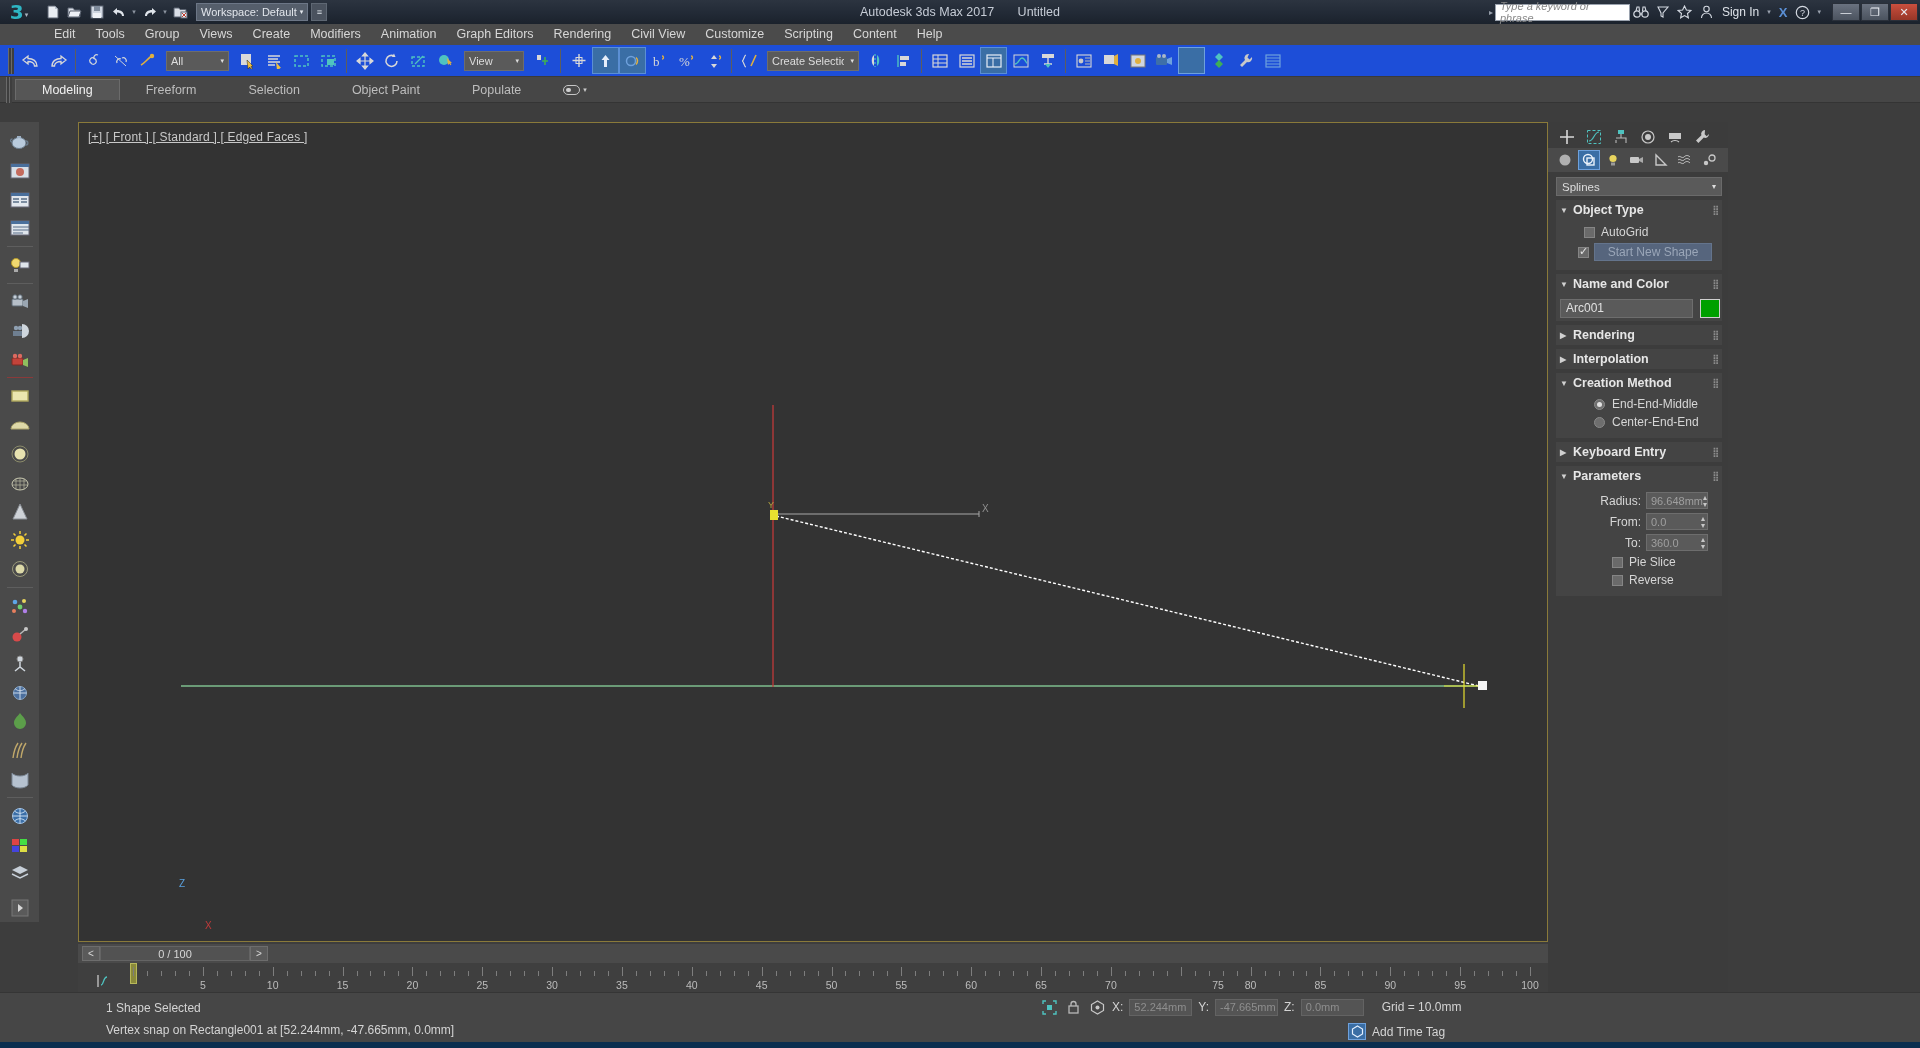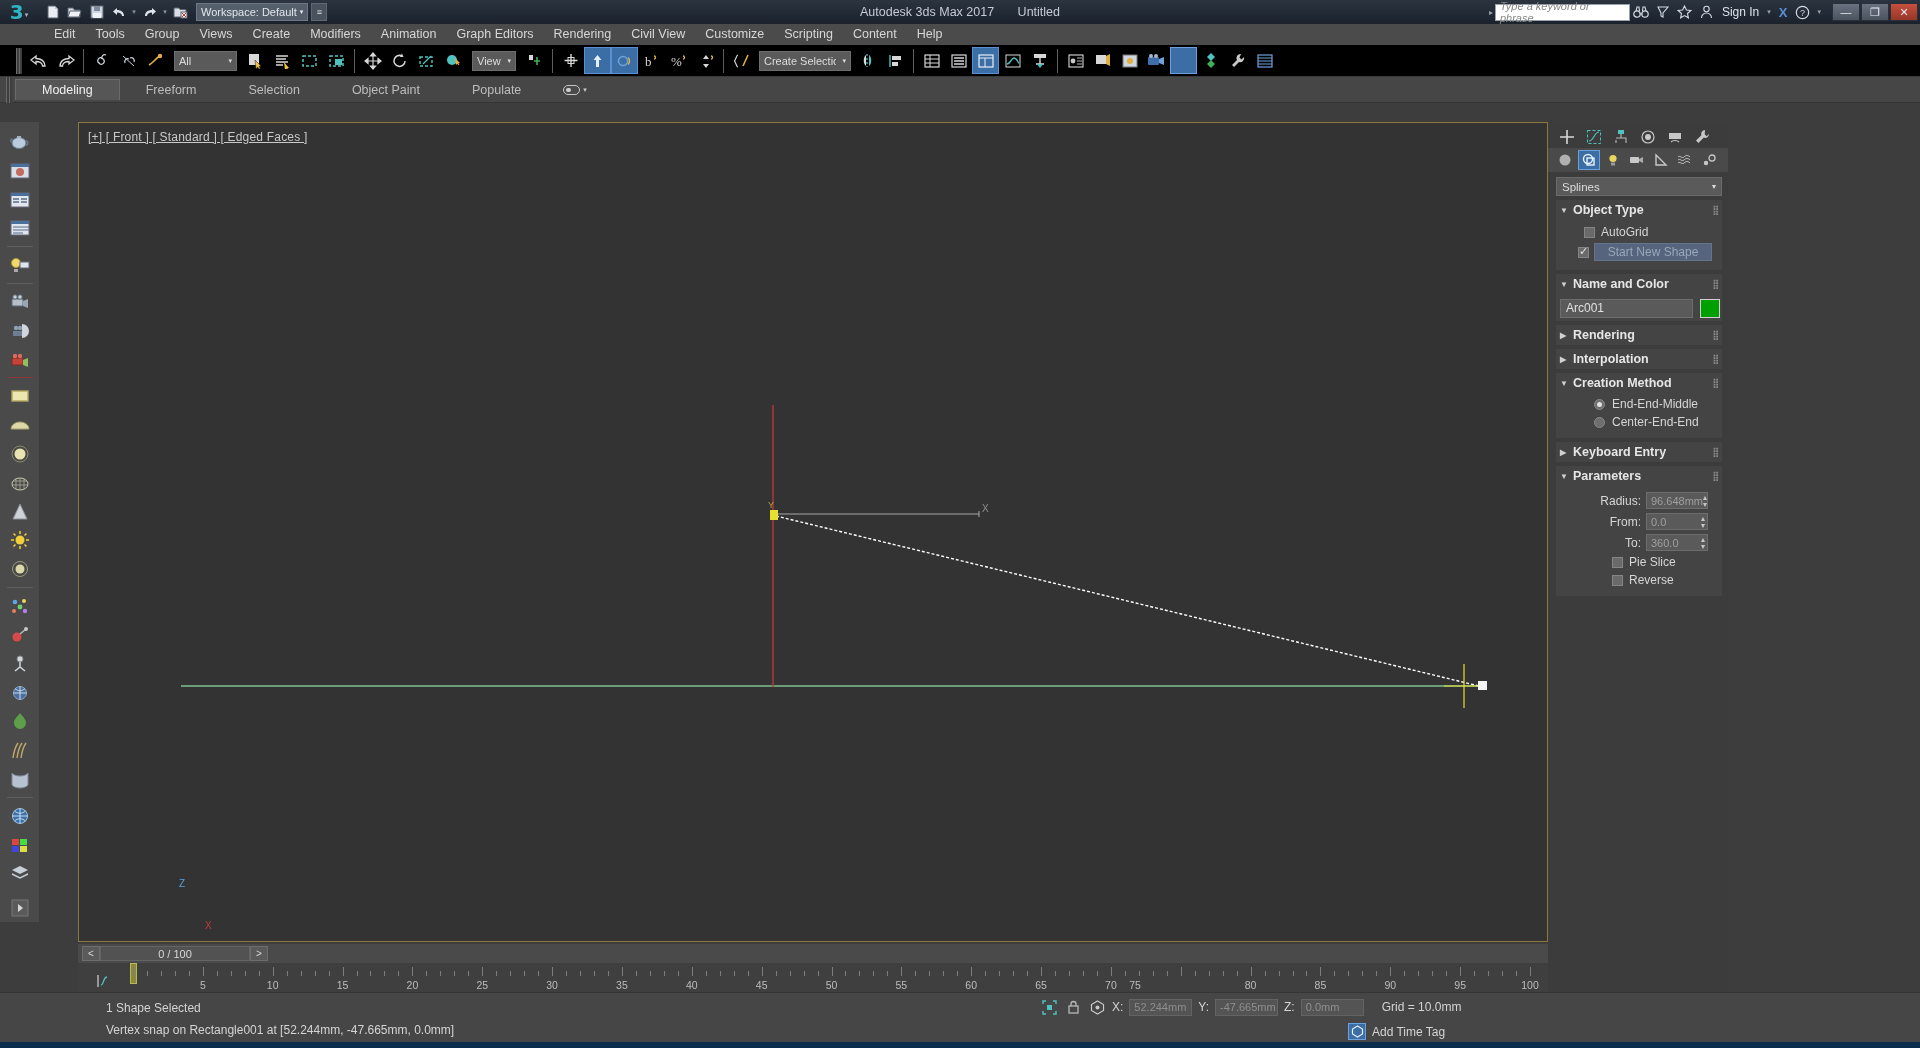--- a/index.html
+++ b/index.html
@@ -72,21 +72,21 @@
   
   .menubar {
     position: absolute; left: 0; top: 24px; width: 1920px; height: 21px;
     background: #4b4b4b; display: flex; align-items: center; padding-left: 44px;
   }
   .menu-item { padding: 2px 10px; color: #d7d7d7; font-size: 12.5px; height: 21px; line-height: 17px;}
 
   
   .maintoolbar {
     position: absolute; left: 0; top: 45px; width: 1920px; height: 32px;
-    background: #000000; display: flex; align-items: center; padding-left: 16px;
+    background: #1d4ed8; display: flex; align-items: center; padding-left: 8px;
     border-bottom: 1px solid #3a3a3a;
   }
   .grip { width: 6px; height: 26px; margin-right: 3px;
           background: repeating-linear-gradient(to right,#6a6a6a 0 1px,#3e3e3e 1px 3px); }
   .tb-btn {
     width: 27px; height: 27px; display: flex; align-items: center; justify-content: center;
     position: relative; color: #d8d8d8; font-size: 15px;
   }
   .tb-btn.active { background: #3a6ea5; border: 1px solid #5b8fd4; }
   .tb-sep { width: 1px; height: 24px; background: #3a3a3a; margin: 0 4px;
@@ -445,21 +445,21 @@
           <rect x="2" y="4" width="12" height="9" fill="none" stroke="#4fc3c0" stroke-width="1.4" stroke-dasharray="3 2"></rect>
           <path d="M5 11L13 3" stroke="#4fc3c0" stroke-width="1.3"></path>
         </svg>
     </div>
     <div class="tb-btn">
       <svg width="18" height="17" viewBox="0 0 18 17">
           <circle cx="7" cy="8" r="5" fill="#4fc3c0"></circle>
           <path d="M10 6l5 5-1.6.2 1 1.5-1 .6-1-1.6L11 13z" fill="#e0b040"></path>
         </svg>
     </div>
-    <div class="tb-combo" style="width:44px;margin:0 5px;">
+    <div class="tb-combo" style="width:60px;margin:0 5px;">
       <span>View</span>
       <span class="cc">▾</span>
     </div>
     <div class="tb-btn">
       <svg width="18" height="16" viewBox="0 0 18 16">
           <path d="M3 2v12M3 2h4v5H3" fill="#d8d8d8"></path>
           <path d="M11 4v8M8 8h6" stroke="#3fae56" stroke-width="1.6"></path>
         </svg>
     </div>
     <div class="tb-sep"></div>
@@ -1118,21 +1118,21 @@
         <div class="tick" style="left: 990.99px; height: 5px;"></div>
         <div class="tick" style="left: 1004.96px; height: 5px;"></div>
         <div class="tick" style="left: 1018.93px; height: 5px;"></div>
         <div class="tick" style="left: 1032.9px; height: 9px;"></div>
         <div class="tlabel" style="left: 1032.9px;">70</div>
         <div class="tick" style="left: 1046.87px; height: 5px;"></div>
         <div class="tick" style="left: 1060.84px; height: 5px;"></div>
         <div class="tick" style="left: 1074.81px; height: 5px;"></div>
         <div class="tick" style="left: 1088.78px; height: 5px;"></div>
         <div class="tick" style="left: 1102.75px; height: 9px;"></div>
-        <div class="tlabel" style="left: 1057px;">75</div>
+        <div class="tlabel" style="left: 1140px;">75</div>
         <div class="tick" style="left: 1116.72px; height: 5px;"></div>
         <div class="tick" style="left: 1130.69px; height: 5px;"></div>
         <div class="tick" style="left: 1144.66px; height: 5px;"></div>
         <div class="tick" style="left: 1158.63px; height: 5px;"></div>
         <div class="tick" style="left: 1172.6px; height: 9px;"></div>
         <div class="tlabel" style="left: 1172.6px;">80</div>
         <div class="tick" style="left: 1186.57px; height: 5px;"></div>
         <div class="tick" style="left: 1200.54px; height: 5px;"></div>
         <div class="tick" style="left: 1214.51px; height: 5px;"></div>
         <div class="tick" style="left: 1228.48px; height: 5px;"></div>

